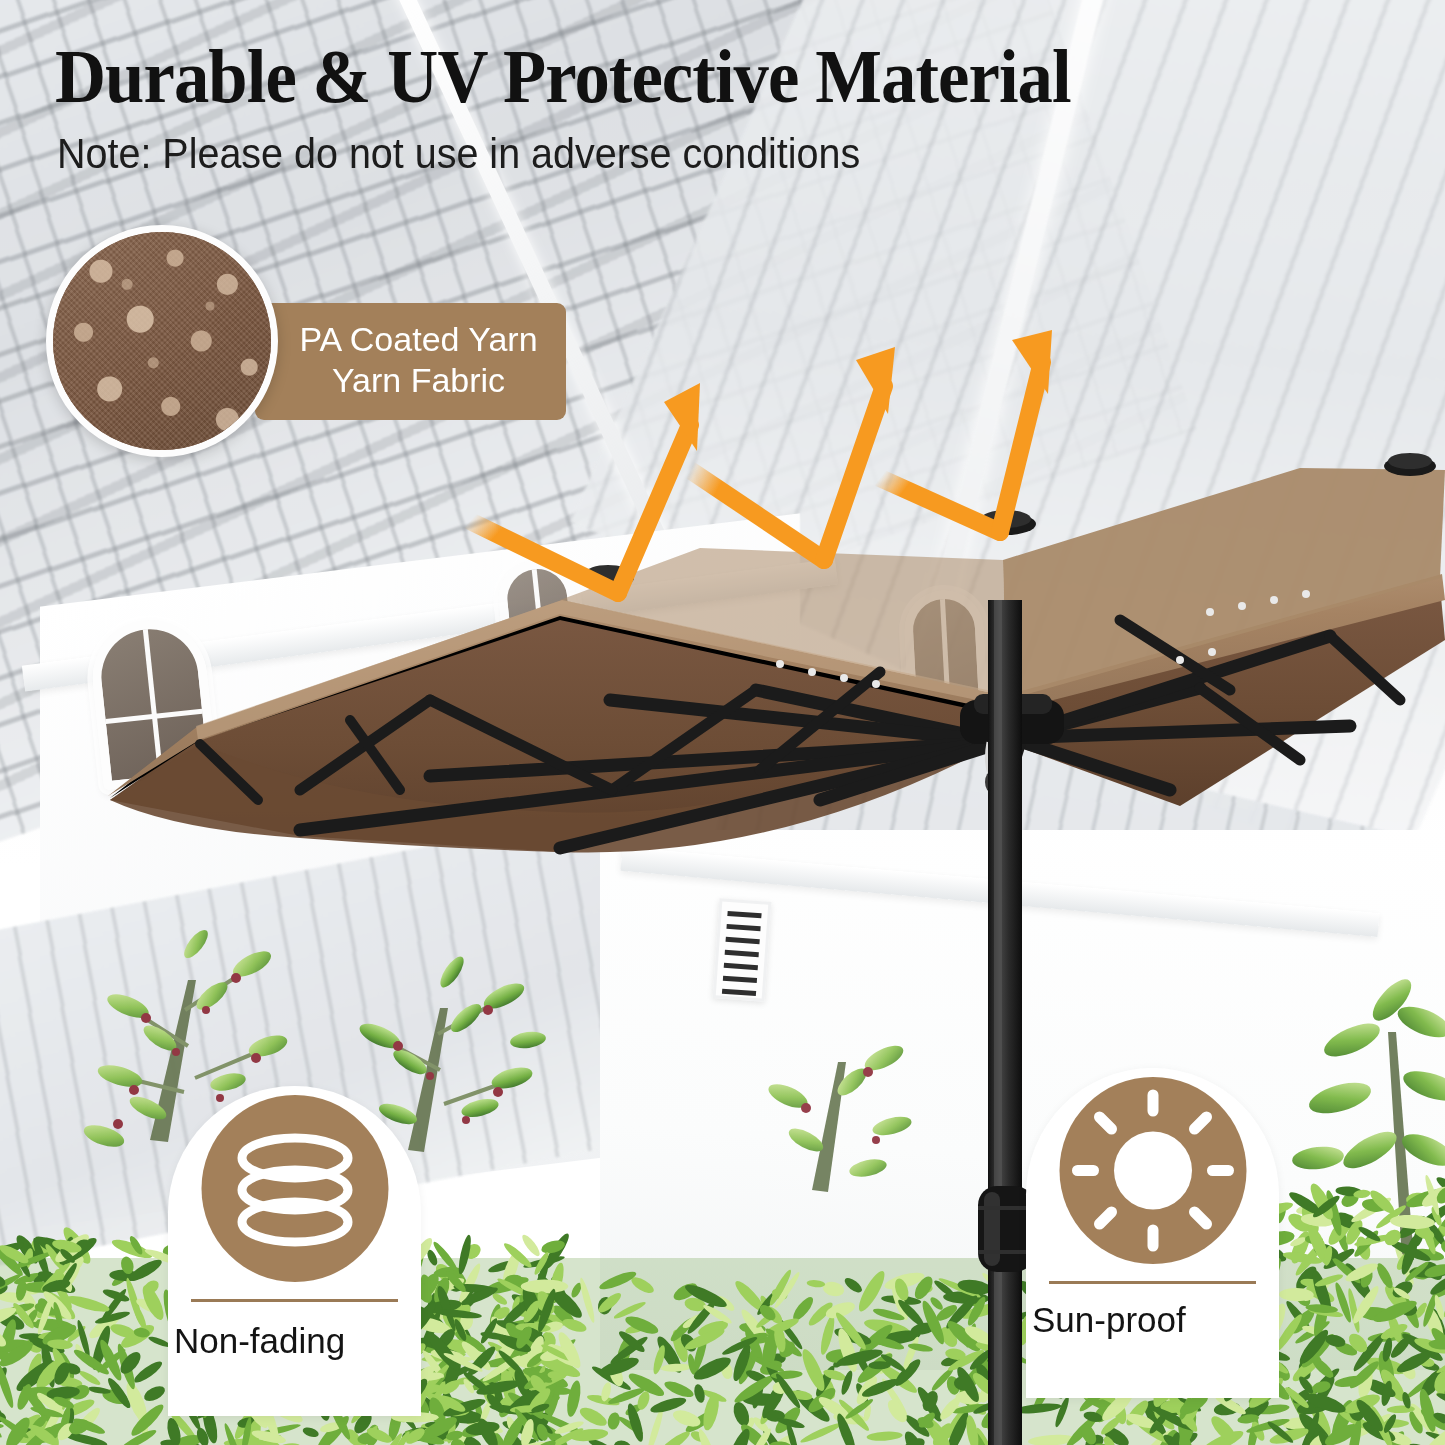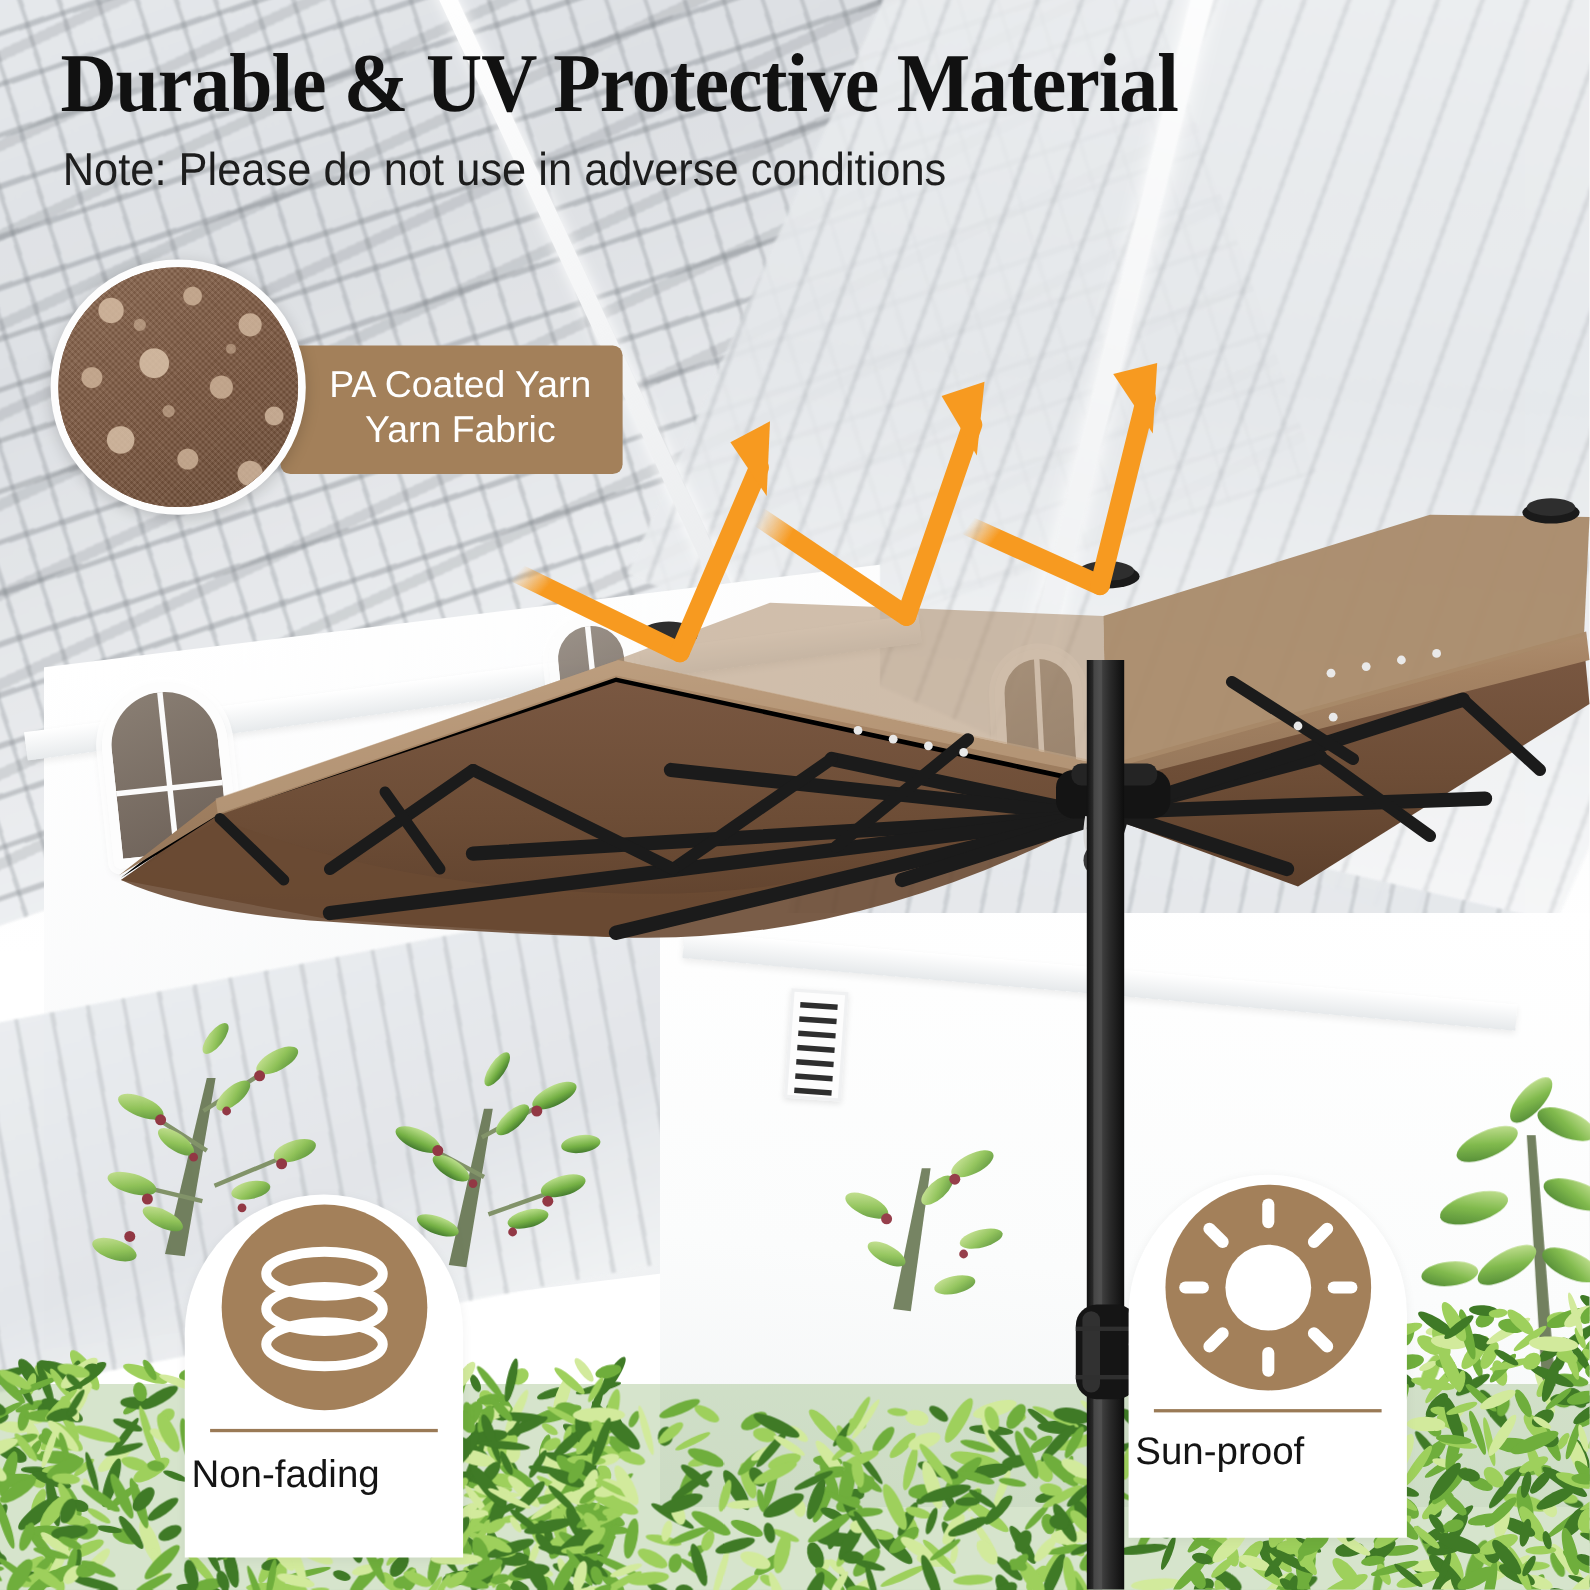--- a/index.html
+++ b/index.html
@@ -111,21 +111,21 @@
     letter-spacing:-1px; transform:scaleX(.93); transform-origin:left center;
     white-space:nowrap;
   }
   .subline {
     position:absolute; left:57px; top:132px; width:1250px;
     font-size:42px; line-height:1.05; color:#1d1d1d; font-weight:400;
     transform:scaleX(.94); transform-origin:left center; white-space:nowrap;
   }
 
   
-  .callout { position:absolute; left:46px; top:236px; width:520px; height:236px; }
+  .callout { position:absolute; left:46px; top:225px; width:520px; height:236px; }
   .calloutCircle {
     position:absolute; left:0; top:0; width:232px; height:232px; border-radius:50%;
     border:7px solid #fdfdfd; overflow:hidden;
     box-shadow:0 3px 14px rgba(0,0,0,.18);
     background:#7e5c45;
   }
   .fabricTex { position:absolute; inset:0;
     background:
       radial-gradient(circle at 22% 18%, rgba(214,188,163,.85) 0 11px, rgba(214,188,163,0) 12px),
       radial-gradient(circle at 56% 12%, rgba(209,182,156,.8) 0 8px, rgba(209,182,156,0) 9px),

